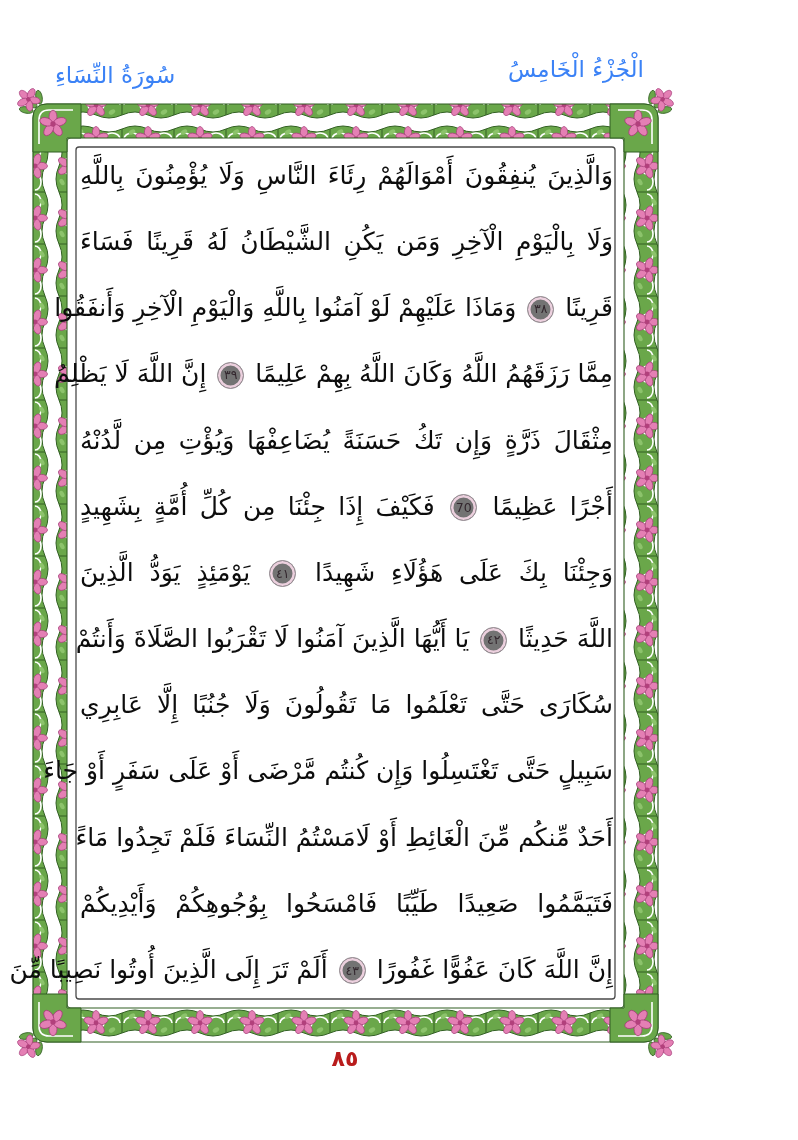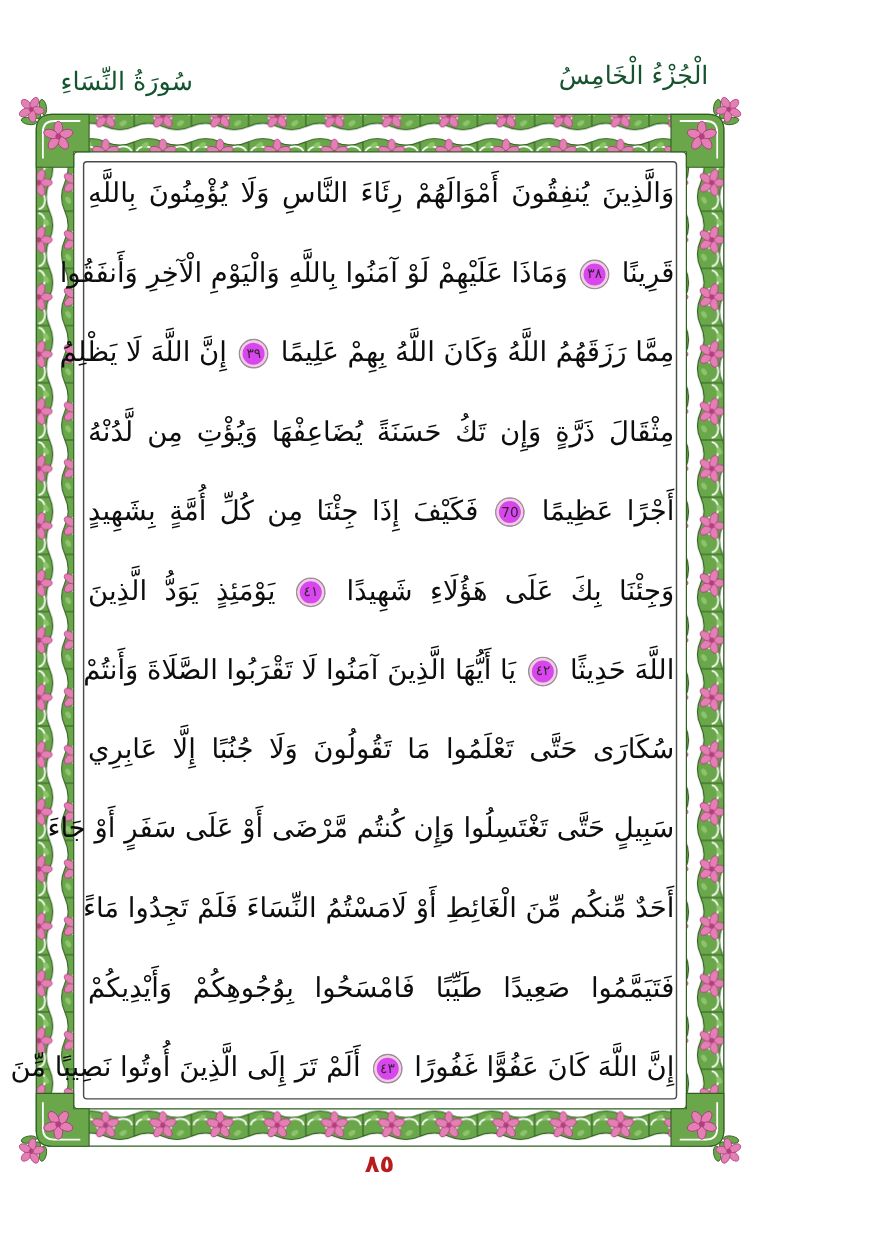--- a/index.html
+++ b/index.html
@@ -7,21 +7,21 @@
     position:relative;
     width:798px;height:1140px;
     background:#ffffff;
     font-family:"DejaVu Sans", sans-serif;
     overflow:hidden;
   }
   .hdr{
     position:absolute;
     direction:rtl;
     font-size:23px;
-    color:#14532d;
+    color:#3b82f6;
     letter-spacing:0;
   }
   .hdr.juz{top:56px;right:154px;}
   .hdr.surah{top:62px;left:55px;}
   svg.frame{position:absolute;left:18px;top:88px;overflow:visible;}
   #text-area{
     position:absolute;
     left:80px;top:150px;width:533px;height:846px;
     direction:rtl;
     display:flex;flex-direction:column;justify-content:space-between;
@@ -37,21 +37,21 @@
     color:#0d0d0d;
   }
   .ayah-marker{
     display:inline-flex;
     align-items:center;
     justify-content:center;
     width:25px;height:25px;
     border-radius:50%;
     border:1.5px solid #9a8f96;
     box-shadow: inset 0 0 0 2.5px #ecd0de;
-    background:#d946ef;
+    background:#737373;
     font-size:12.5px;
     line-height:1;
     color:#33272e;
     vertical-align:middle;
     margin:0 3px;
   }
   .pagenum{
     position:absolute;
     left:315px;top:1046px;width:60px;
     text-align:center;
@@ -120,20 +120,21 @@
     <use href="#corner" transform="translate(15,16)"></use>
     <use href="#corner" transform="translate(640,16) scale(-1,1)"></use>
     <use href="#corner" transform="translate(15,954) scale(1,-1)"></use>
     <use href="#corner" transform="translate(640,954) scale(-1,-1)"></use>
 
     <rect x="58" y="59" width="539" height="852" fill="none" stroke="#4a4a4a" stroke-width="1.3" rx="3"></rect>
   </svg>
 
   <div id="text-area">
       <div class="qline"><span>وَالَّذِينَ يُنفِقُونَ أَمْوَالَهُمْ رِئَاءَ النَّاسِ وَلَا يُؤْمِنُونَ بِاللَّهِ</span> </div>
+      <div class="qline"><span>وَلَا بِالْيَوْمِ الْآخِرِ وَمَن يَكُنِ الشَّيْطَانُ لَهُ قَرِينًا فَسَاءَ</span> </div>
       <div class="qline"><span>قَرِينًا</span> <span class="ayah-marker">٣٨</span> <span>وَمَاذَا عَلَيْهِمْ لَوْ آمَنُوا بِاللَّهِ وَالْيَوْمِ الْآخِرِ وَأَنفَقُوا</span> </div>
       <div class="qline"><span>مِمَّا رَزَقَهُمُ اللَّهُ وَكَانَ اللَّهُ بِهِمْ عَلِيمًا</span> <span class="ayah-marker">٣٩</span> <span>إِنَّ اللَّهَ لَا يَظْلِمُ</span> </div>
       <div class="qline"><span>مِثْقَالَ ذَرَّةٍ وَإِن تَكُ حَسَنَةً يُضَاعِفْهَا وَيُؤْتِ مِن لَّدُنْهُ</span> </div>
       <div class="qline"><span>أَجْرًا عَظِيمًا</span> <span class="ayah-marker">70</span> <span>فَكَيْفَ إِذَا جِئْنَا مِن كُلِّ أُمَّةٍ بِشَهِيدٍ</span> </div>
       <div class="qline"><span>وَجِئْنَا بِكَ عَلَى هَؤُلَاءِ شَهِيدًا</span> <span class="ayah-marker">٤١</span> <span>يَوْمَئِذٍ يَوَدُّ الَّذِينَ</span> </div>
       <div class="qline"><span>اللَّهَ حَدِيثًا</span> <span class="ayah-marker">٤٢</span> <span>يَا أَيُّهَا الَّذِينَ آمَنُوا لَا تَقْرَبُوا الصَّلَاةَ وَأَنتُمْ</span> </div>
       <div class="qline"><span>سُكَارَى حَتَّى تَعْلَمُوا مَا تَقُولُونَ وَلَا جُنُبًا إِلَّا عَابِرِي</span> </div>
       <div class="qline"><span>سَبِيلٍ حَتَّى تَغْتَسِلُوا وَإِن كُنتُم مَّرْضَى أَوْ عَلَى سَفَرٍ أَوْ جَاءَ</span> </div>
       <div class="qline"><span>أَحَدٌ مِّنكُم مِّنَ الْغَائِطِ أَوْ لَامَسْتُمُ النِّسَاءَ فَلَمْ تَجِدُوا مَاءً</span> </div>
       <div class="qline"><span>فَتَيَمَّمُوا صَعِيدًا طَيِّبًا فَامْسَحُوا بِوُجُوهِكُمْ وَأَيْدِيكُمْ</span> </div>

